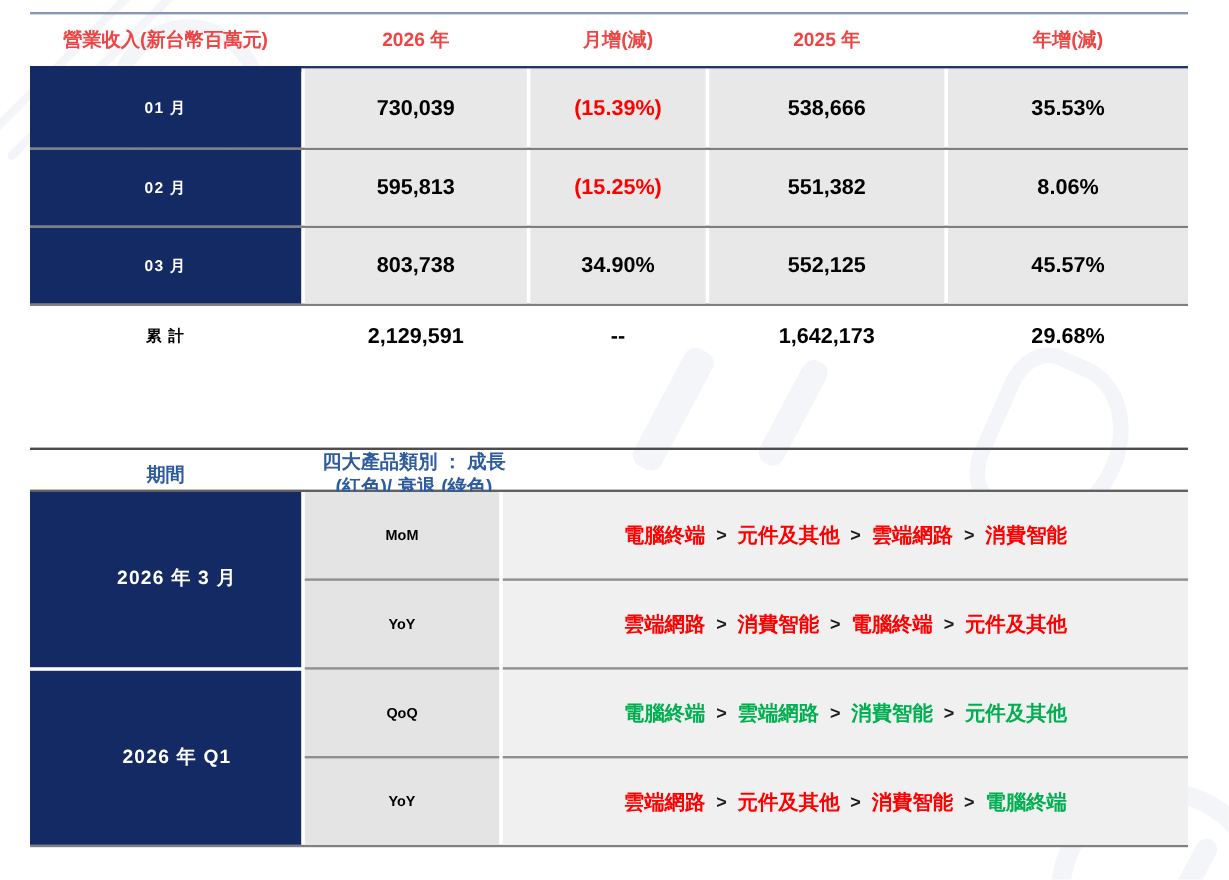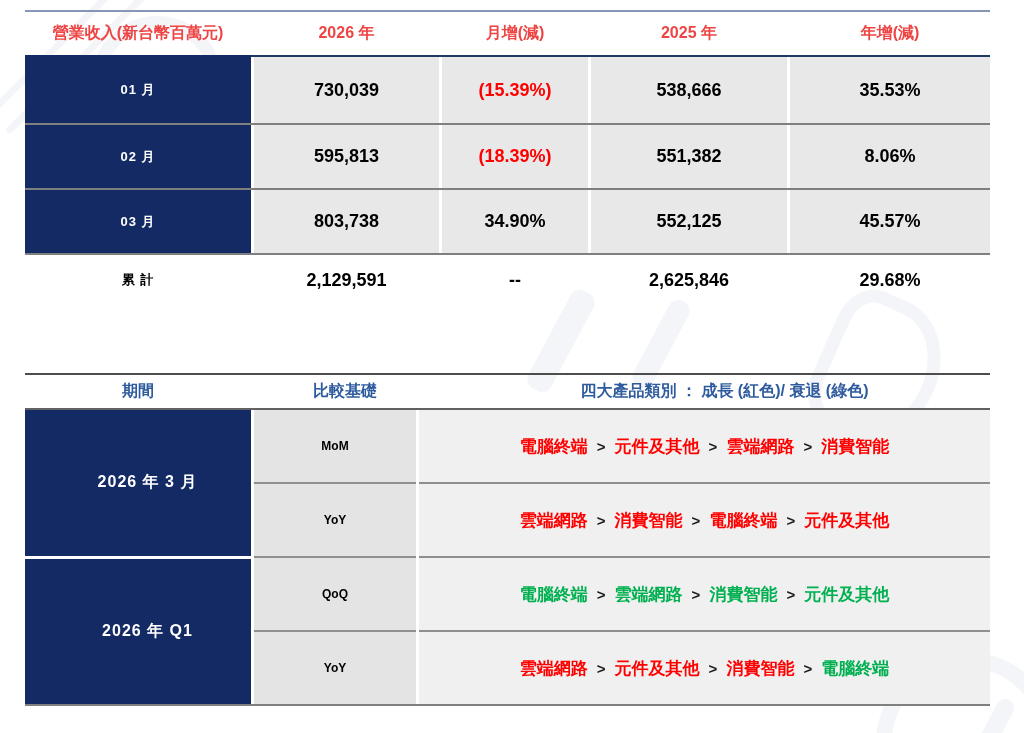--- a/index.html
+++ b/index.html
@@ -75,46 +75,45 @@
     <div class="lab">01 月</div>
     <div class="val">730,039</div>
     <div class="val red">(15.39%)</div>
     <div class="val">538,666</div>
     <div class="val black">35.53%</div>
   </div>
 
   <div class="t1-row r2 sep-line">
     <div class="lab">02 月</div>
     <div class="val">595,813</div>
-    <div class="val red">(18.39%)</div>
+    <div class="val red">(15.25%)</div>
     <div class="val">551,382</div>
     <div class="val black">8.06%</div>
   </div>
 
   <div class="t1-row r3 sep-line">
     <div class="lab">03 月</div>
     <div class="val">803,738</div>
     <div class="val black">34.90%</div>
     <div class="val">552,125</div>
     <div class="val black">45.57%</div>
   </div>
 
   <div class="t1-row rt sep-line">
     <div class="lab">累 計</div>
     <div class="val">2,129,591</div>
     <div class="val black">--</div>
-    <div class="val">2,625,846</div>
+    <div class="val">1,642,173</div>
     <div class="val">29.68%</div>
   </div>
 </div>
 
 <div class="t2">
   <div class="t2-hdr">
     <div class="hc">期間</div>
-    <div class="hc">比較基礎</div>
     <div class="hc">四大產品類別 ： 成長 (紅色)/ 衰退 (綠色)</div>
   </div>
 
   <div class="t2-body">
     <div class="pcol">
       <div class="pcell">2026 年 3 月</div>
       <div class="pcell">2026 年 Q1</div>
     </div>
 
     <div class="bcol">

